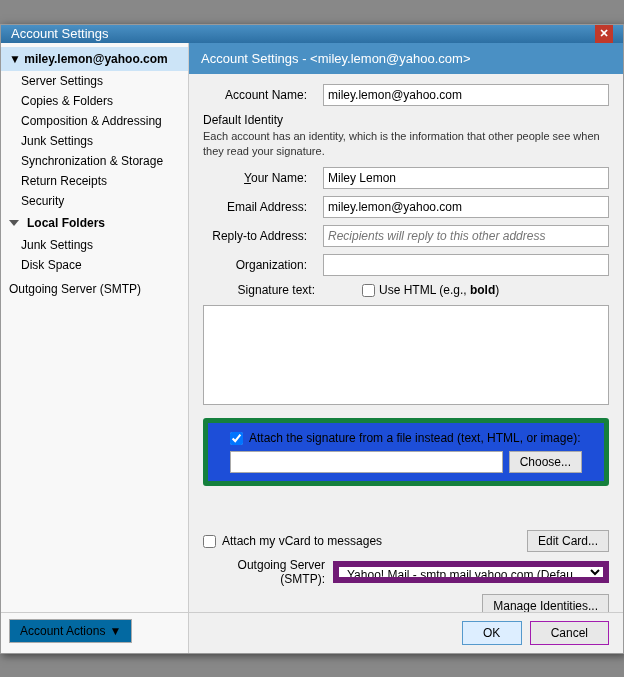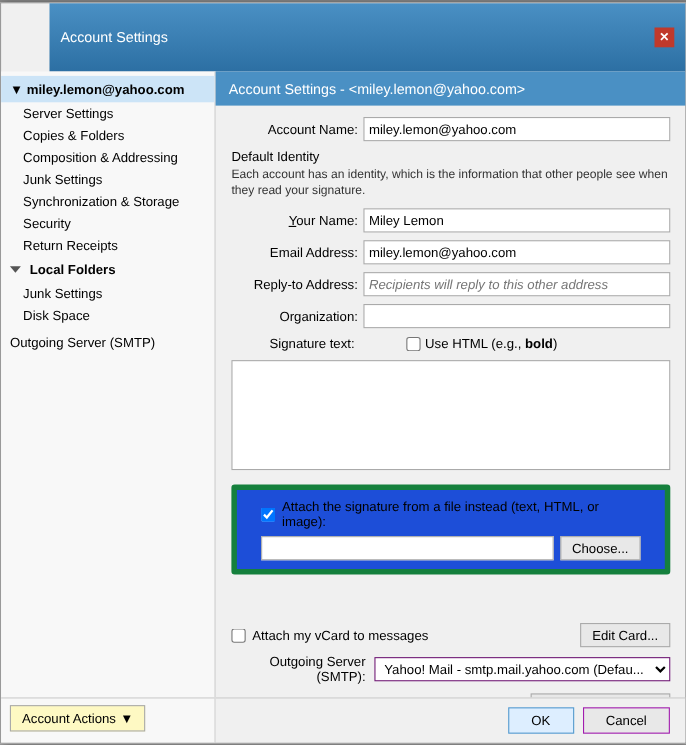--- a/index.html
+++ b/index.html
@@ -14,25 +14,24 @@
     }
     .window {
       width: 624px;
       background: #f0f0f0;
       border: 1px solid #999;
       box-shadow: 2px 2px 8px rgba(0,0,0,0.5);
     }
     .title-bar {
       background: linear-gradient(to bottom, #4a90c4, #2c6fa3);
       color: white;
-      padding: 22px 10px;
+      padding: 0 10px;
       display: flex;
       align-items: center;
       justify-content: space-between;
-      margin-left: 44px;
     }
     .title-bar-text {
       font-size: 13px;
       font-weight: normal;
     }
     .title-bar-close {
       background: #c0392b;
       border: none;
       color: white;
       width: 18px;
@@ -79,21 +78,21 @@
       display: flex;
       align-items: center;
       gap: 4px;
     }
     .sidebar-bottom {
       margin-top: auto;
       border-top: 1px solid #ccc;
       padding: 6px 8px;
     }
     .account-actions-btn {
-      background: #fef9c3;
+      background: #0369a1;
       border: 1px solid #aaa;
       padding: 4px 10px;
       cursor: pointer;
       font-size: 12px;
       display: flex;
       align-items: center;
       gap: 4px;
     }
     .main-content {
       flex: 1;
@@ -113,21 +112,21 @@
       overflow-y: auto;
     }
     .form-row {
       display: flex;
       align-items: center;
       margin-bottom: 7px;
     }
     .form-label {
       width: 120px;
       text-align: right;
-      padding-right: 5px;
+      padding-right: 16px;
       font-size: 12px;
       color: #000;
       flex-shrink: 0;
     }
     .form-label u { text-decoration: underline; }
     .form-input {
       flex: 1;
       border: 1px solid #aaa;
       padding: 2px 4px;
       font-size: 12px;
@@ -236,21 +235,21 @@
     }
     .outgoing-label {
       width: 130px;
       text-align: right;
       padding-right: 8px;
       font-size: 12px;
       flex-shrink: 0;
     }
     .outgoing-select {
       flex: 1;
-      border: 1px solid #701a75;
+      border: 6px solid #701a75;
       height: 22px;
       font-size: 12px;
       background: white;
       padding: 0 4px;
     }
     .manage-btn {
       background: #e8e8e8;
       border: 1px solid #aaa;
       padding: 4px 10px;
       cursor: pointer;
@@ -313,24 +312,24 @@
       <div class="sidebar-item">
         <span>Composition &amp; Addressing</span>
       </div>
       <div class="sidebar-item">
         <span>Junk Settings</span>
       </div>
       <div class="sidebar-item">
         <span>Synchronization &amp; Storage</span>
       </div>
       <div class="sidebar-item">
+        <span>Return Receipts</span>
+      </div>
+      <div class="sidebar-item">
         <span>Security</span>
-      </div>
-      <div class="sidebar-item">
-        <span>Return Receipts</span>
       </div>
       <div class="sidebar-section-header">
         <span class="triangle-down"></span>
         <span>Local Folders</span>
       </div>
       <div class="sidebar-item">
         <span>Junk Settings</span>
       </div>
       <div class="sidebar-item">
         <span>Disk Space</span>

